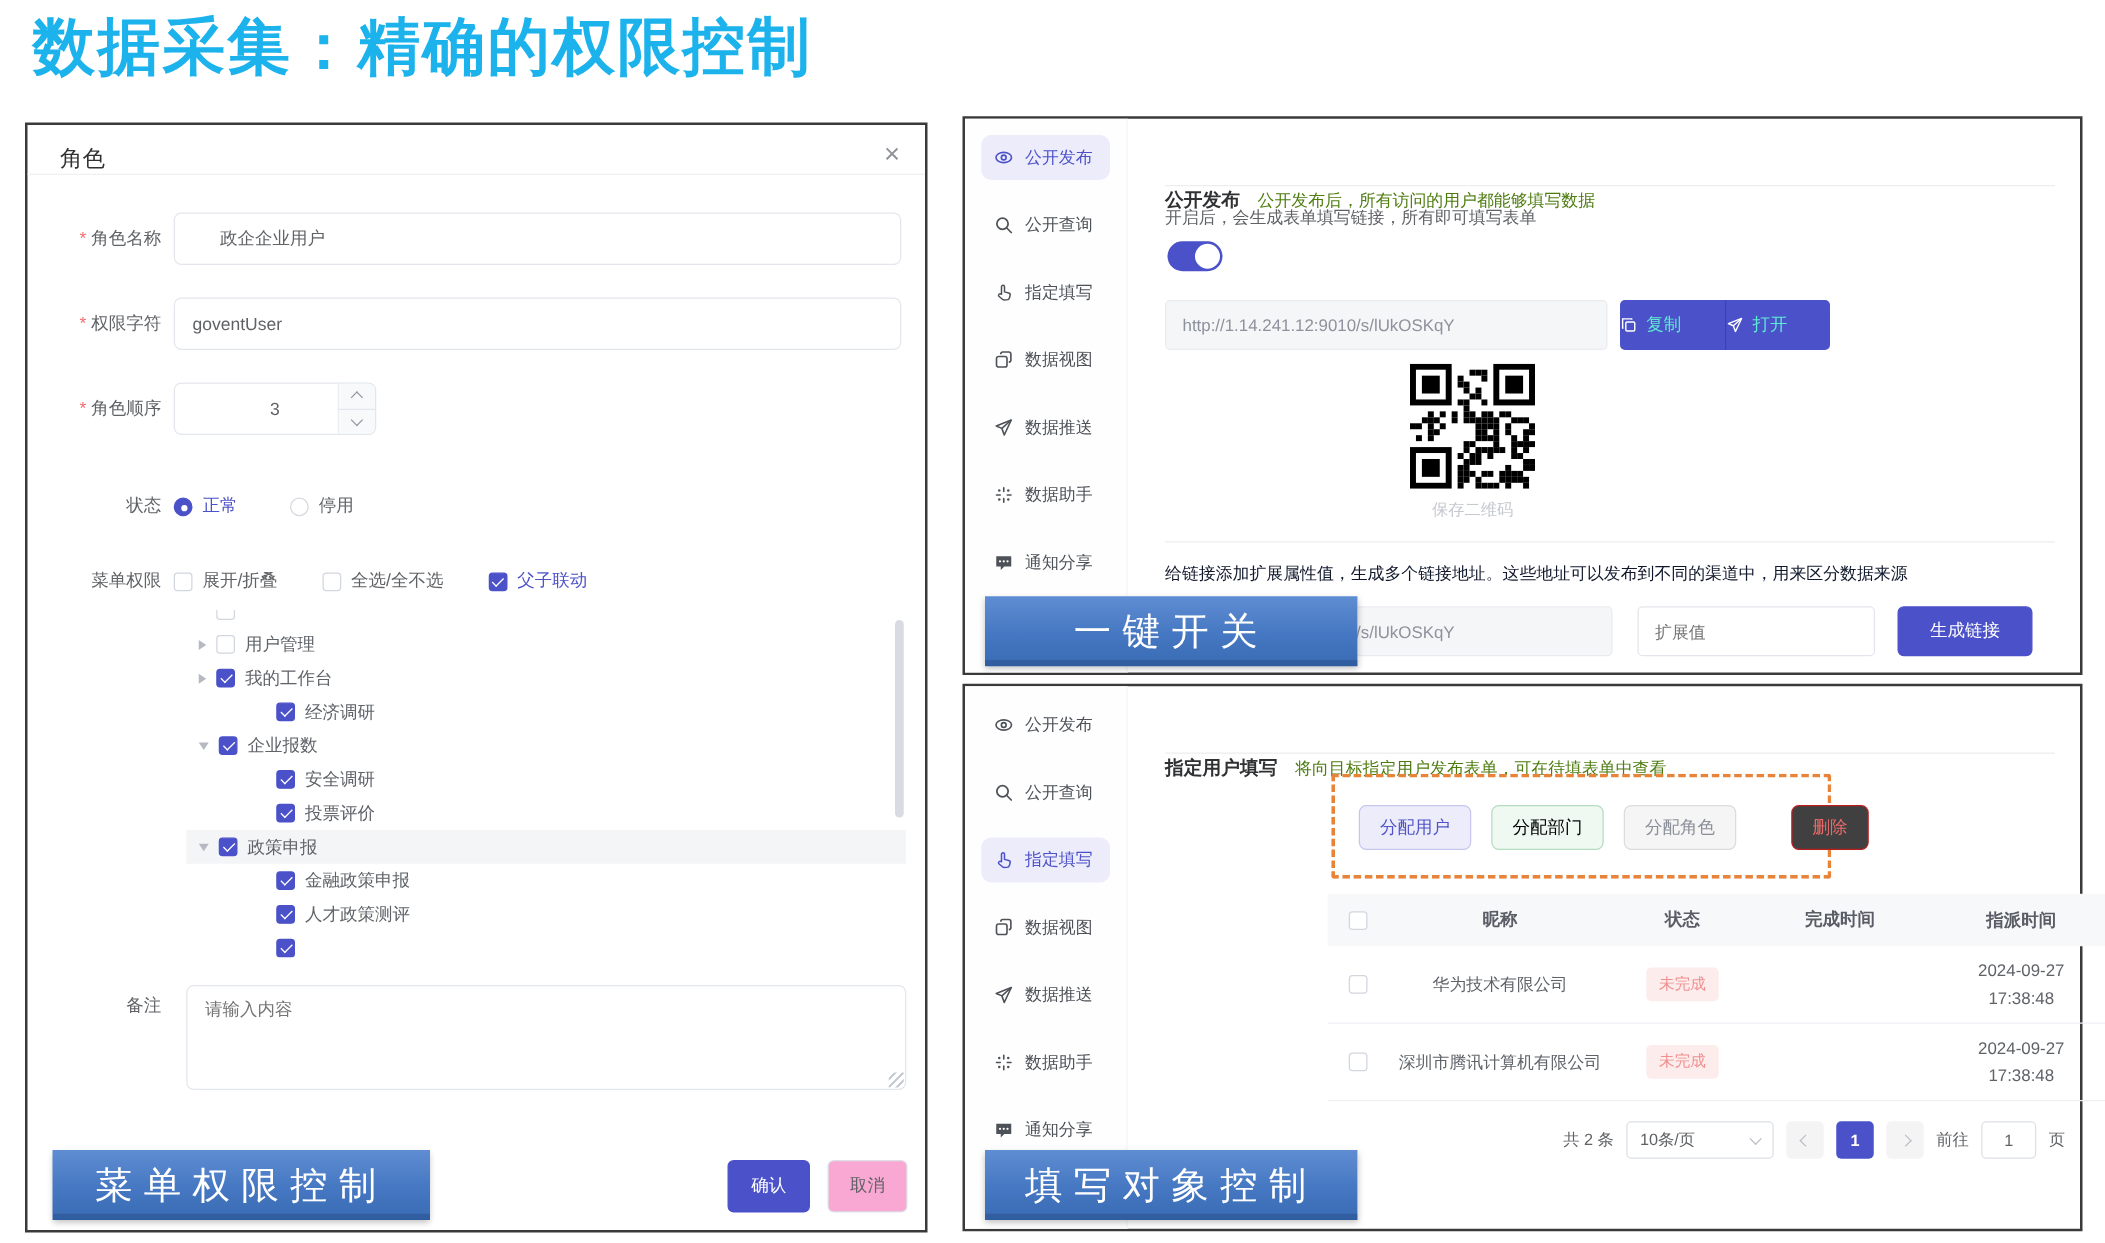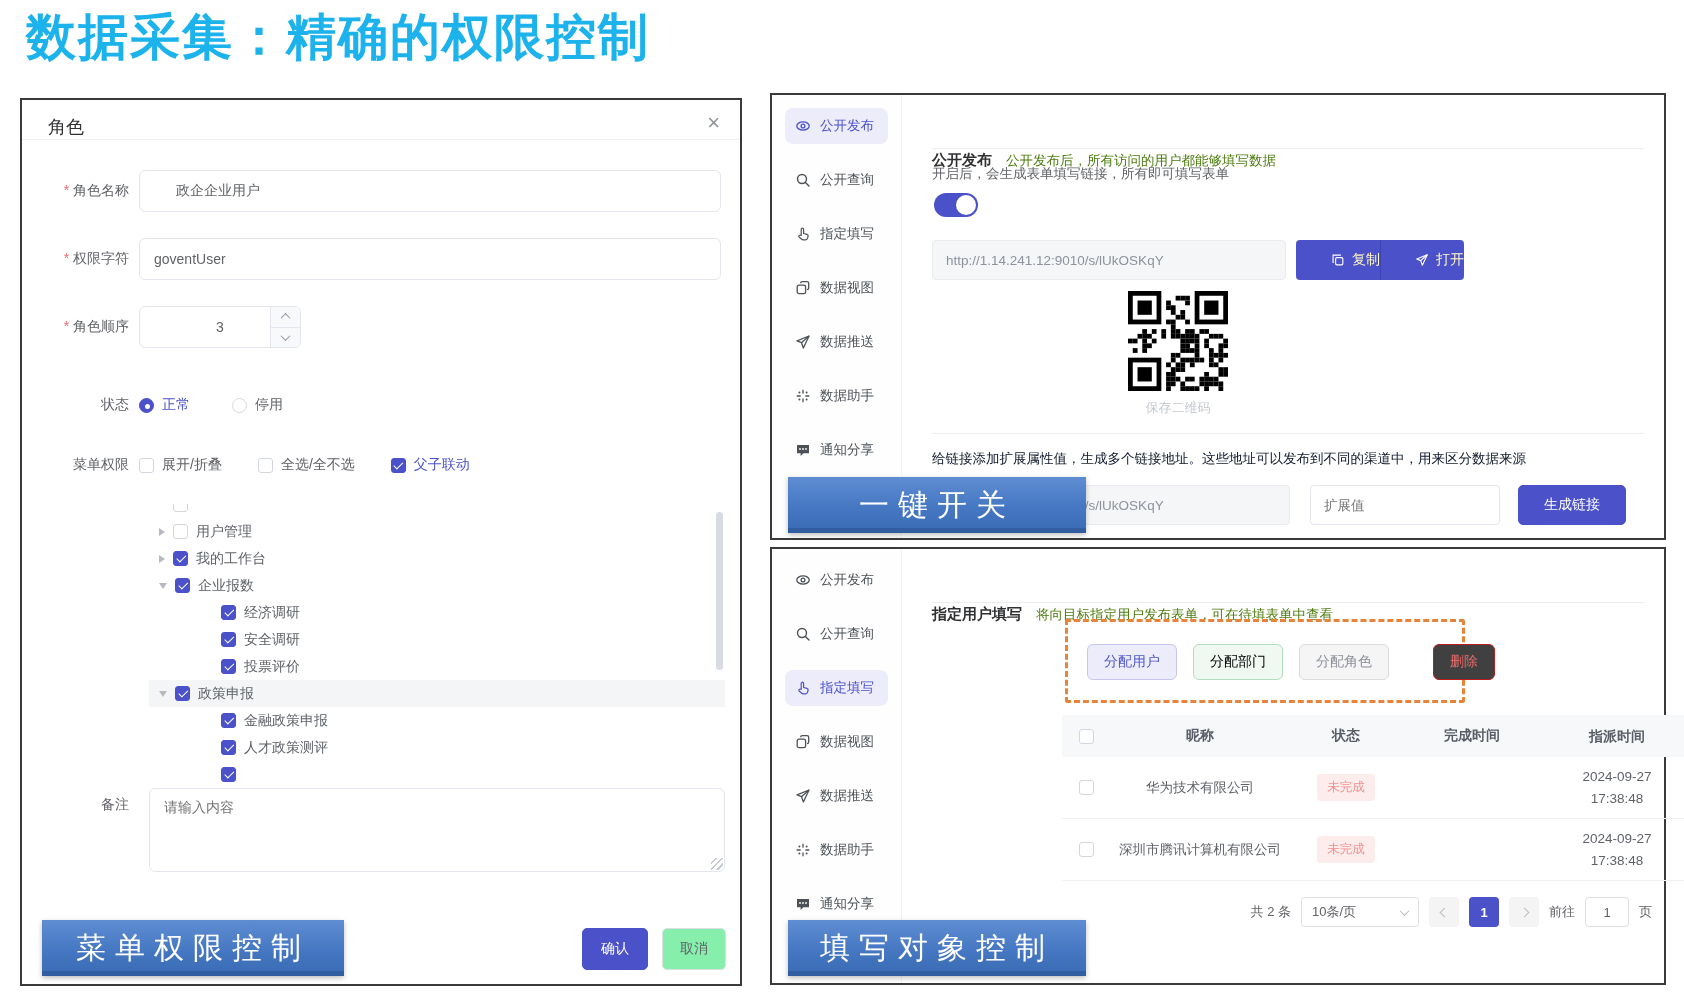--- a/index.html
+++ b/index.html
@@ -38,40 +38,40 @@
   .radio { width:15px; height:15px; border-radius:50%; border:1px solid #d6d9e0; background:#fff; position:relative; flex:none; }
   .radio.on { background:#4b51c8; border-color:#4b51c8; }
   .radio.on::after { content:""; position:absolute; left:5px; top:5px; width:5px; height:5px; border-radius:50%; background:#fff; }
   .cb { width:15px; height:15px; border:1px solid #d2d6df; border-radius:3px; background:#fff; position:relative; flex:none; }
   .cb.on { background:#4b51c8; border-color:#4b51c8; }
   .cb.on::after { content:""; position:absolute; left:4.6px; top:1.4px; width:3.6px; height:7.6px;
     border:solid #fff; border-width:0 1.6px 1.6px 0; transform:rotate(45deg); }
   .opt { display:flex; align-items:center; gap:8px; font-size:14px; color:#606266; cursor:pointer; }
   .opt .lbl-accent { color:#4b51c8; }
 
-  .tree { position:absolute; left:127px; top:404px; width:576px; height:278px; overflow:hidden; }
+  .tree { position:absolute; left:127px; top:388px; width:576px; height:278px; overflow:hidden; }
   .tree-inner { position:absolute; left:0; top:-13px; right:0; }
   .trow { display:flex; align-items:center; height:27px; gap:8px; padding-left:10px; cursor:pointer; }
   .trow.hl { background:#f4f5f7; }
   .trow.lv1 { padding-left:58px; }
   .t-label { font-size:14px; color:#5f6368; }
   .car-r { width:0; height:0; border-left:6px solid #b6b9c2; border-top:4.5px solid transparent; border-bottom:4.5px solid transparent; flex:none; }
   .car-d { width:0; height:0; border-top:6px solid #b6b9c2; border-left:4.5px solid transparent; border-right:4.5px solid transparent; flex:none; }
   .car-n { width:6px; flex:none; }
   .vscroll { position:absolute; right:2px; top:8px; width:7px; height:158px; border-radius:4px; background:#d8dbe1; }
 
   textarea.note { position:absolute; left:127px; top:688px; width:576px; height:84px; resize:none;
     border:1px solid #e3e6ec; border-radius:6px; font-size:14px; color:#606266; padding:10px 14px;
     font-family:"Liberation Sans",sans-serif; outline:none; }
   .resize-grip { position:absolute; left:689px; top:758px; width:12px; height:12px;
     background:repeating-linear-gradient(135deg, transparent 0 3px, #c6cad2 3px 4.5px); }
 
   .btn { display:flex; align-items:center; justify-content:center; border-radius:5px; font-size:14px; cursor:pointer; }
   .btn-primary { background:#4b51c8; color:#fff; border:1px solid #4b51c8; }
-  .btn-plain { background:#86efac; color:#606266; border:1px solid #dcdfe6; }
+  .btn-plain { background:#f9a8d4; color:#606266; border:1px solid #dcdfe6; }
   .dlg-confirm { position:absolute; left:560px; top:828px; width:66px; height:42px; }
   .dlg-cancel  { position:absolute; left:640px; top:828px; width:64px; height:42px; }
 
   
   .banner { position:absolute; display:flex; align-items:center; justify-content:center;
     background:linear-gradient(180deg,#5f8dd2 0%, #4577c2 55%, #3a6bb4 100%);
     box-shadow:inset 0 -5px 0 rgba(20,50,100,.25), 0 2px 5px rgba(0,0,0,.25);
     color:#fff; font-size:30px; letter-spacing:9px; font-weight:400; z-index:30; }
   .banner-menu   { left:42px;  top:920px; width:302px; height:56px; }
   .banner-toggle { left:788px; top:477px; width:298px; height:56px; }
@@ -94,22 +94,22 @@
 
   
   .hint { position:absolute; left:30px; top:70px; font-size:13.5px; color:#606266; }
   .toggle { position:absolute; left:32px; top:98px; width:44px; height:24px; border-radius:12px;
     background:#4b51c8; cursor:pointer; }
   .toggle::after { content:""; position:absolute; top:2px; right:2px; width:20px; height:20px; border-radius:50%; background:#fff; }
   .link-row { position:absolute; left:30px; top:145px; display:flex; }
   .link-input { width:354px; height:40px; background:#f5f6f8; border:1px solid #e9ebef; border-radius:4px;
     color:#8d929c; font-size:13.5px; padding:0 13px; font-family:"Liberation Sans",sans-serif; outline:none; }
   .link-btns { display:flex; margin-left:10px; height:40px; border-radius:4px; overflow:hidden; }
-  .link-btn { display:flex; align-items:center; justify-content:flex-end; gap:7px; width:84px;
-    background:#4b51c8; color:#fef9c3; font-size:14px; cursor:pointer; }
+  .link-btn { display:flex; align-items:center; justify-content:flex-start; gap:7px; width:84px;
+    background:#4b51c8; color:#5eead4; font-size:14px; cursor:pointer; }
   .link-btn + .link-btn { border-left:1px solid #3d43b2; }
   .link-btn svg { width:14px; height:14px; }
   .qr-box { position:absolute; left:226px; top:196px; width:100px; height:100px; }
   .save-qr { position:absolute; left:176px; top:304px; width:200px; text-align:center; font-size:13px; color:#c4c8cf; cursor:pointer; }
   .divider2 { position:absolute; left:30px; right:20px; top:338px; border-top:1px solid #ebedf0; }
   .ext-desc { position:absolute; left:30px; top:355px; font-size:13.5px; color:#0f172a; }
   .ext-row { position:absolute; left:30px; top:390px; display:flex; align-items:center; }
   .ext-link { width:358px; height:40px; background:#f5f6f8; border:1px solid #e9ebef; border-radius:4px;
     color:#8d929c; font-size:13.5px; padding:0 13px; font-family:"Liberation Sans",sans-serif; outline:none; }
   .ext-val { width:190px; height:40px; margin-left:20px; border:1px solid #e3e6ec; border-radius:4px;
@@ -233,29 +233,29 @@
           <div class="trow">
             <span class="car-r"></span>
             <span class="cb"></span>
             <span class="t-label">用户管理</span>
           </div>
           <div class="trow">
             <span class="car-r"></span>
             <span class="cb on"></span>
             <span class="t-label">我的工作台</span>
           </div>
+          <div class="trow lv1">
+            <span class="car-n"></span>
+            <span class="cb on"></span>
+            <span class="t-label">经济调研</span>
+          </div>
           <div class="trow">
             <span class="car-d"></span>
             <span class="cb on"></span>
             <span class="t-label">企业报数</span>
-          </div>
-          <div class="trow lv1">
-            <span class="car-n"></span>
-            <span class="cb on"></span>
-            <span class="t-label">经济调研</span>
           </div>
           <div class="trow lv1">
             <span class="car-n"></span>
             <span class="cb on"></span>
             <span class="t-label">安全调研</span>
           </div>
           <div class="trow lv1">
             <span class="car-n"></span>
             <span class="cb on"></span>
             <span class="t-label">投票评价</span>

